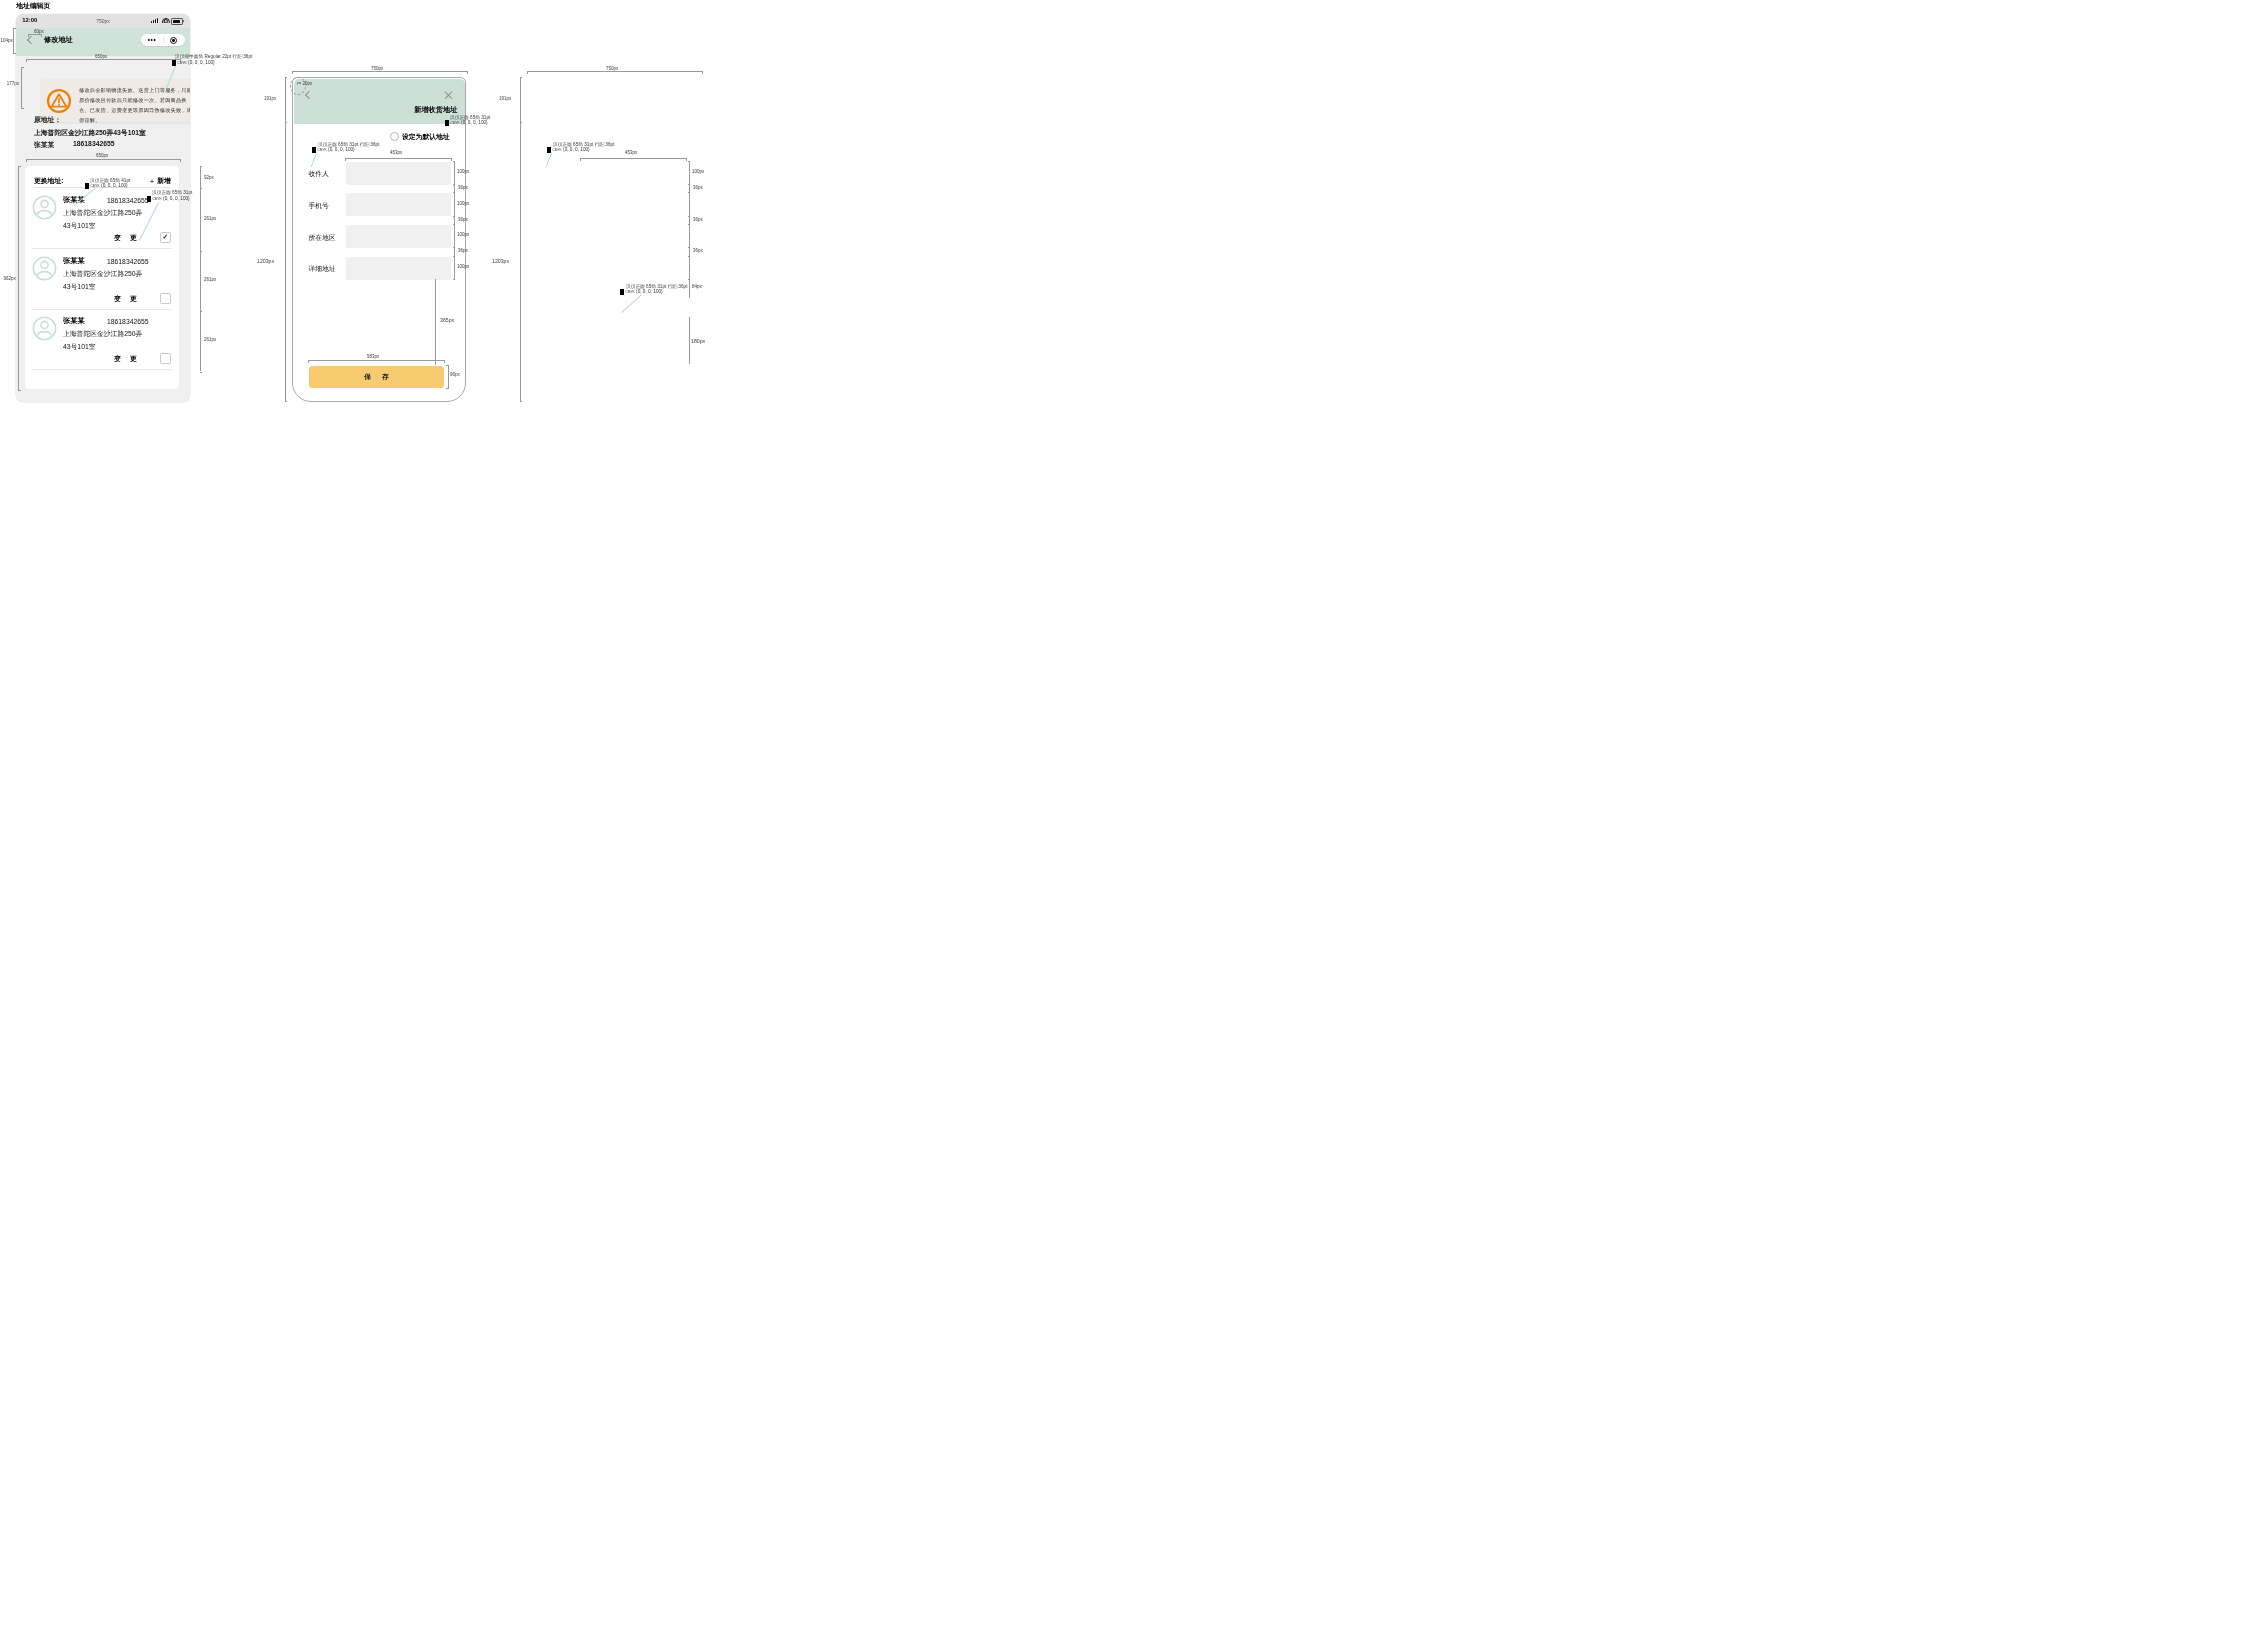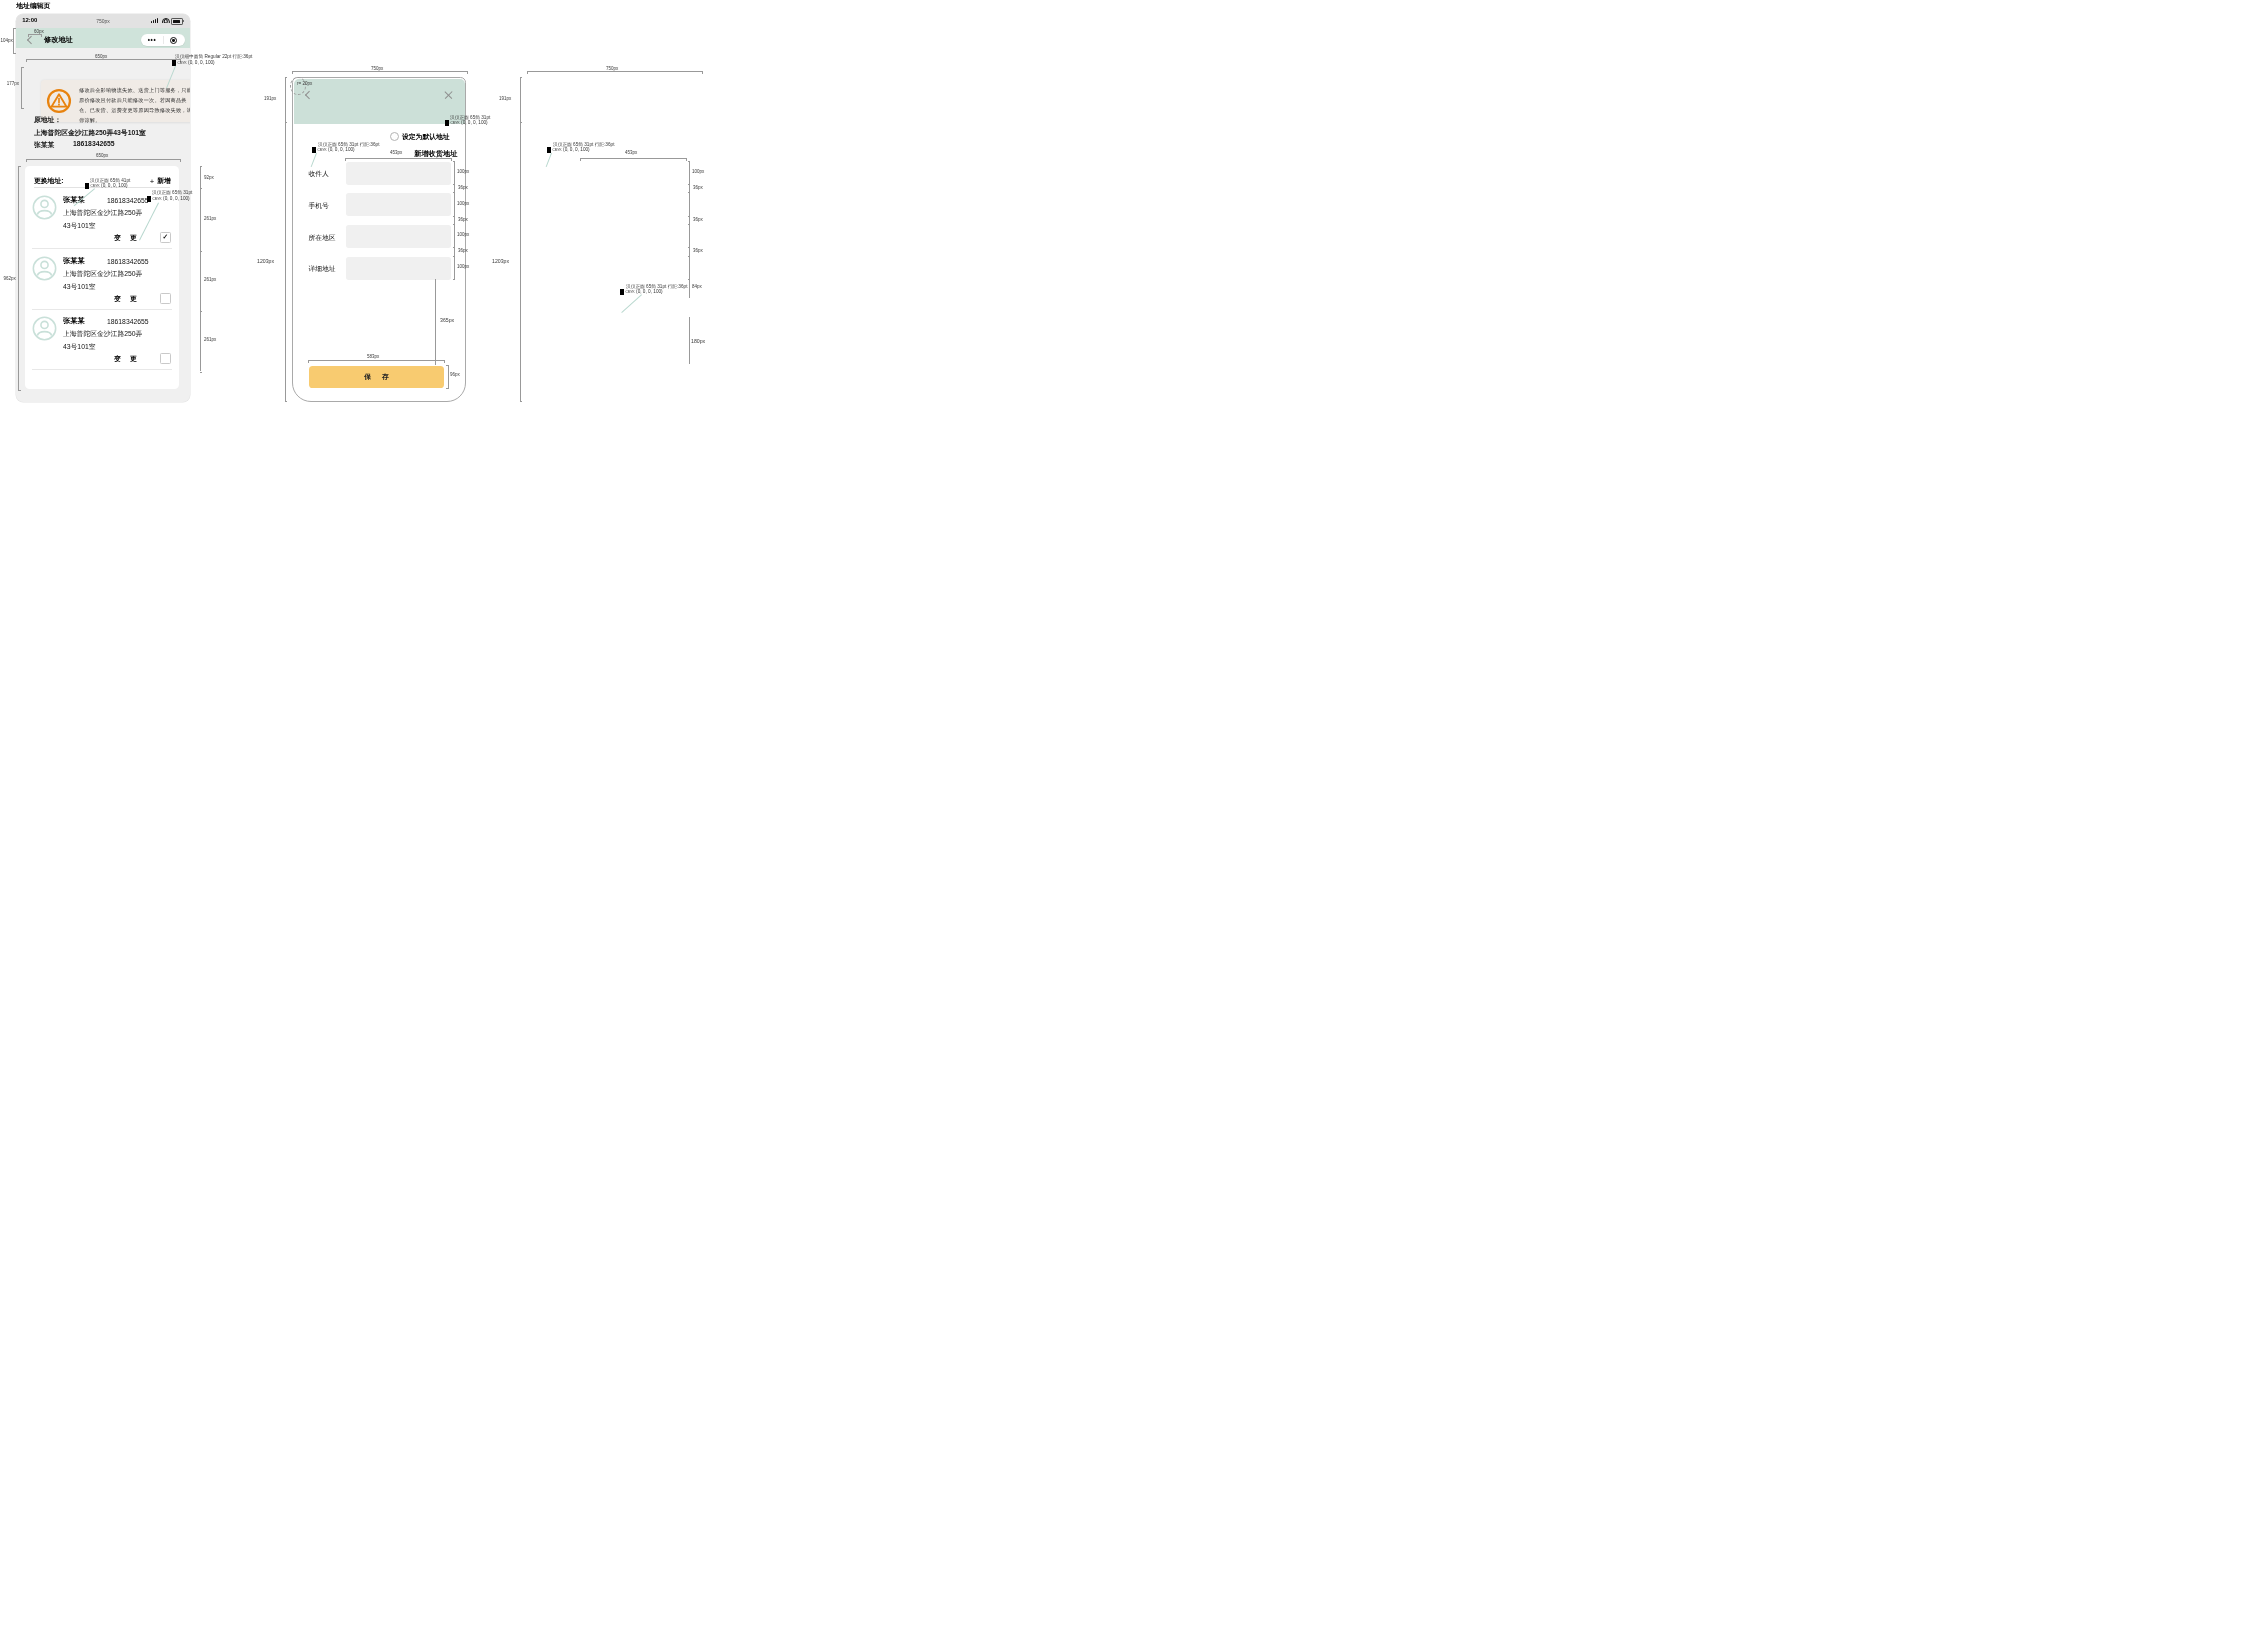--- a/index.html
+++ b/index.html
@@ -30,21 +30,21 @@
   .xicon::before{transform:rotate(45deg);}  .xicon::after{transform:rotate(-45deg);}
   .radio{position:absolute;width:7.2px;height:7.2px;border:0.5px solid #b3b3b3;border-radius:50%;background:#fefefe;}
   .defl{position:absolute;font-size:6.8px;font-weight:700;color:#000;white-space:nowrap;}
   .flabel{position:absolute;font-size:6.8px;font-weight:500;color:#111;white-space:nowrap;}
   .finput{position:absolute;width:105px;height:23px;background:#f0f0f0;border-radius:2.7px;font-size:6.8px;line-height:23px;padding-left:7.7px;box-sizing:border-box;color:#111;white-space:nowrap;}
   .btn-save{position:absolute;height:22px;background:#f8cb70;border-radius:3.6px;text-align:center;line-height:22px;font-size:6.8px;font-weight:600;letter-spacing:4.5px;text-indent:4.5px;color:#222;}
   .btn-del{position:absolute;height:19.4px;background:#f0f0f0;border-radius:1.4px;text-align:center;line-height:19.4px;font-size:6.8px;font-weight:500;letter-spacing:4.5px;text-indent:4.5px;color:#222;}
   
   #lp{position:absolute;left:16px;top:14px;width:174px;height:388px;background:#f0f0f0;border-radius:7.2px;box-shadow:0 0 0 0.5px #e3e3e3;overflow:hidden;}
   #lp .status{position:absolute;left:0;right:0;top:0;height:13.6px;background:#e2e2e2;border-bottom:0.5px solid #c4c4c4;}
-  #lp .mint{position:absolute;left:0;right:0;top:14px;height:20px;background:#cfe3da;}
+  #lp .mint{position:absolute;left:0;right:0;top:14px;height:28px;background:#cfe3da;}
   .sigbars{position:absolute;display:flex;align-items:flex-end;gap:0.9px;}
   .sigbars i{display:block;width:1.1px;background:#111;border-radius:0.5px;}
   .wifi{position:absolute;width:8.1px;height:5.9px;overflow:hidden;}
   .wifi i{position:absolute;border:0.9px solid #111;border-radius:50%;left:50%;transform:translateX(-50%);box-sizing:border-box;}
   .wifi .w1{width:8.1px;height:8.1px;top:0;}
   .wifi .w2{width:4.5px;height:4.5px;top:1.8px;}
   .wifi .dot{position:absolute;width:1.4px;height:1.4px;background:#111;border-radius:50%;left:50%;top:4.3px;transform:translateX(-50%);}
   .bat{position:absolute;width:10px;height:5px;border:0.7px solid #555;border-radius:1.1px;}
   .bat b{position:absolute;left:0.7px;top:0.7px;bottom:0.7px;width:6.8px;background:#111;border-radius:0.5px;}
   .bat::after{content:"";position:absolute;right:-2px;top:1.1px;width:1.1px;height:2.3px;background:#555;border-radius:0 0.7px 0.7px 0;}
@@ -230,21 +230,21 @@
   <div class="lbl" style="left:3.6px;top:276px;">962px</div>
   <div class="vbl" style="left:18px;top:166px;height:223px;border-top:0.5px solid #999;border-bottom:0.5px solid #999;"></div>
 
   <div class="lbl" style="left:371px;top:66px;">750px</div>
   <div class="hdim" style="left:292px;top:71px;width:174px;"></div>
 
   <div class="phone" style="left:292px;">
     <div class="phead">
       <span class="chev" style="left:12.2px;top:13px;"></span>
       <span class="xicon" style="left:150px;top:11.8px;"></span>
-      <div class="ptitle" style="top:26px;margin-top:44px;">新增收货地址</div>
+      <div class="ptitle" style="top:26px;">新增收货地址</div>
     </div>
     <div class="radio" style="left:97px;top:54px;"></div>
     <div class="defl" style="left:109px;top:54px;">设定为默认地址</div>
 
     <div class="flabel" style="left:15.4px;top:91px;">收件人</div>
     <div class="finput" style="left:53px;top:84px;"></div>
     <div class="flabel" style="left:15.4px;top:123px;">手机号</div>
     <div class="finput" style="left:53px;top:115px;"></div>
     <div class="flabel" style="left:15.4px;top:155px;">所在地区</div>
     <div class="finput" style="left:53px;top:147px;"></div>

